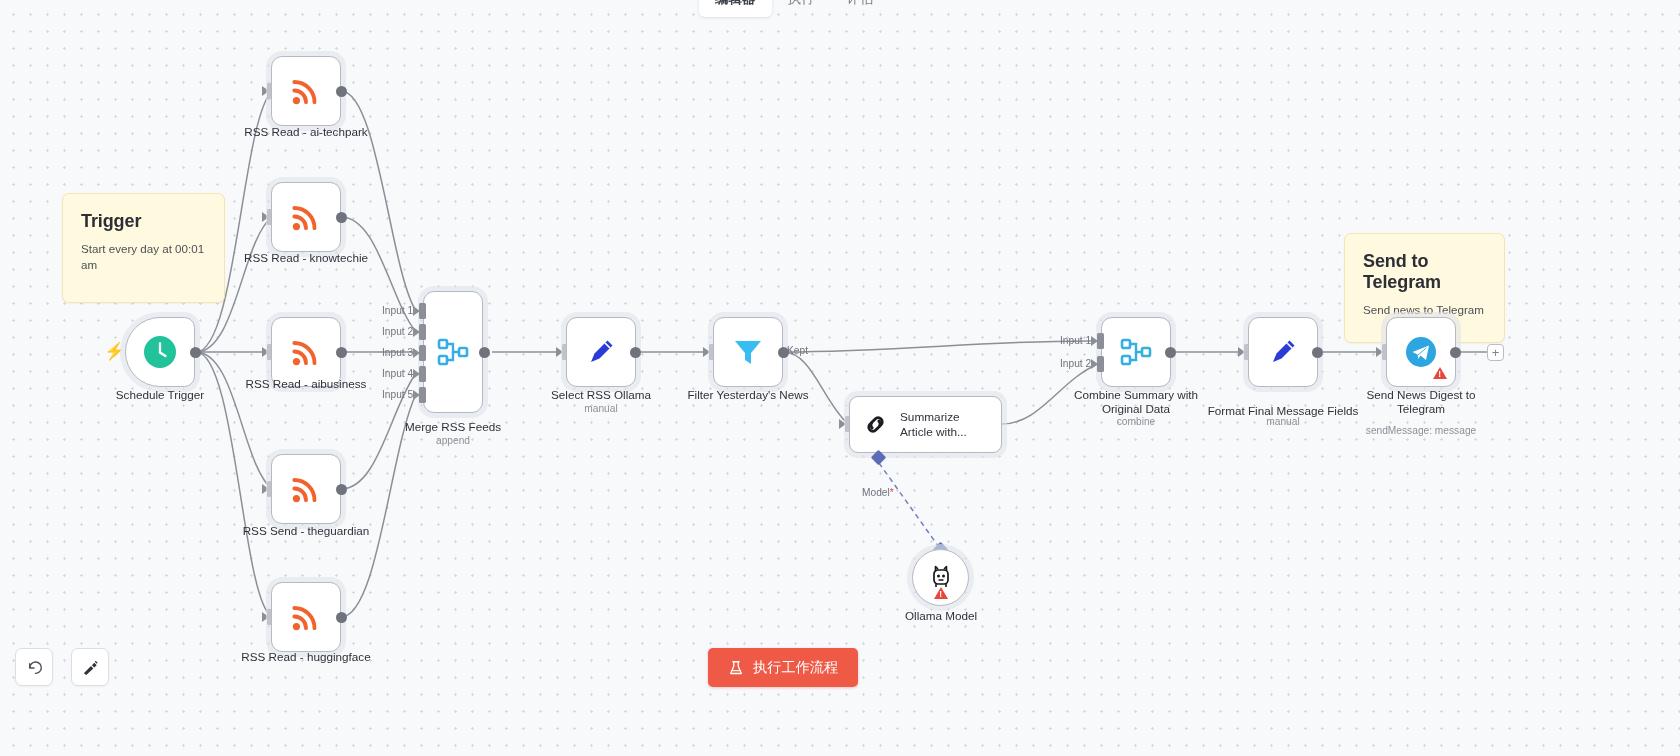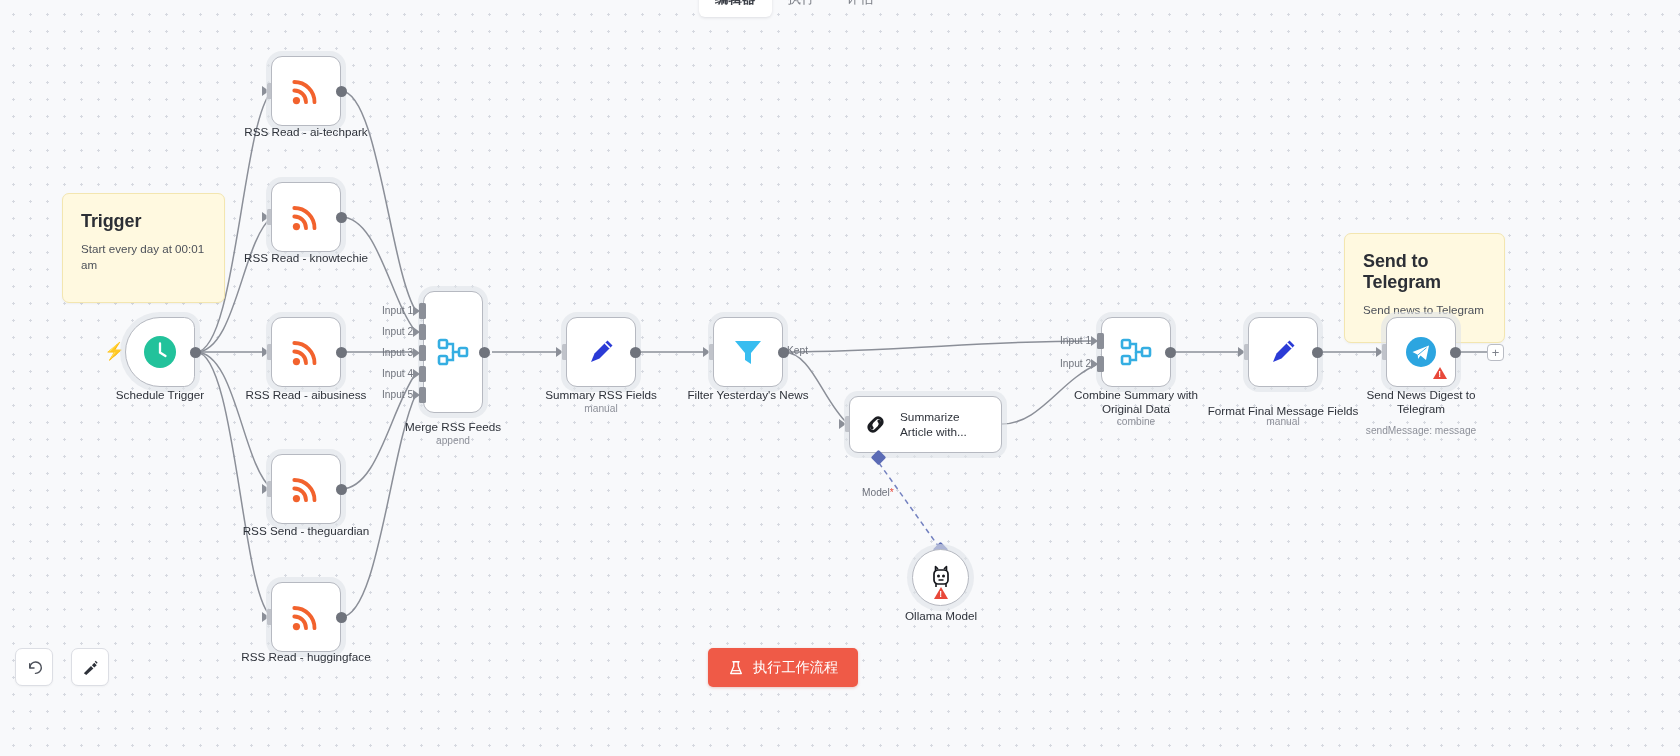--- a/index.html
+++ b/index.html
@@ -246,21 +246,21 @@
   <div class="node square" style="left:271px;top:317px;">
     <span>
       <svg width="34" height="34" viewBox="0 0 32 32">
         <circle cx="7" cy="25" r="3.4" fill="#f2622d"></circle>
         <path d="M5 15.5 a11 11 0 0 1 11 11" stroke="#f2622d" stroke-width="3.6" fill="none" stroke-linecap="round"></path>
         <path d="M5 7.5 a19 19 0 0 1 19 19" stroke="#f2622d" stroke-width="3.6" fill="none" stroke-linecap="round"></path>
       </svg>
     </span>
   </div>
   <div class="outdot" style="left:336px;top:347px;"></div>
-  <div class="nlabel" style="left:231px;top:388px;width:150px;">RSS Read - aibusiness</div>
+  <div class="nlabel" style="left:231px;top:377px;width:150px;">RSS Read - aibusiness</div>
 
   <div class="inbar" style="left:267px;top:481px;"></div>
   <div class="inarrow" style="left:262px;top:484px;"></div>
   <div class="node square" style="left:271px;top:454px;">
     <span>
       <svg width="34" height="34" viewBox="0 0 32 32">
         <circle cx="7" cy="25" r="3.4" fill="#f2622d"></circle>
         <path d="M5 15.5 a11 11 0 0 1 11 11" stroke="#f2622d" stroke-width="3.6" fill="none" stroke-linecap="round"></path>
         <path d="M5 7.5 a19 19 0 0 1 19 19" stroke="#f2622d" stroke-width="3.6" fill="none" stroke-linecap="round"></path>
       </svg>
@@ -323,21 +323,21 @@
   <div class="inarrow" style="left:556px;top:347px;"></div>
   <div class="node square" style="left:566px;top:317px;">
     <span>
       <svg width="32" height="32" viewBox="0 0 32 32">
         <path d="M6 26 L9.5 17.5 L22.5 4.5 L27.5 9.5 L14.5 22.5 Z" fill="#2b3bd6"></path>
         <path d="M20 7 L25 12" stroke="#fff" stroke-width="1.7"></path>
       </svg>
     </span>
   </div>
   <div class="outdot" style="left:630px;top:347px;"></div>
-  <div class="nlabel" style="left:526px;top:388px;width:150px;">Summary RSS Fields</div>
+  <div class="nlabel" style="left:526px;top:388px;width:150px;">Select RSS Ollama</div>
   <div class="nsub" style="left:526px;top:403px;width:150px;">manual</div>
 
   <div class="inbar" style="left:709px;top:344px;"></div>
   <div class="inarrow" style="left:703px;top:347px;"></div>
   <div class="node square" style="left:713px;top:317px;">
     <span>
       <svg width="34" height="34" viewBox="0 0 34 34">
         <path d="M4 6 H30 L20 18 V29 L14 25 V18 Z" fill="#38bdf0"></path>
       </svg>
     </span>

